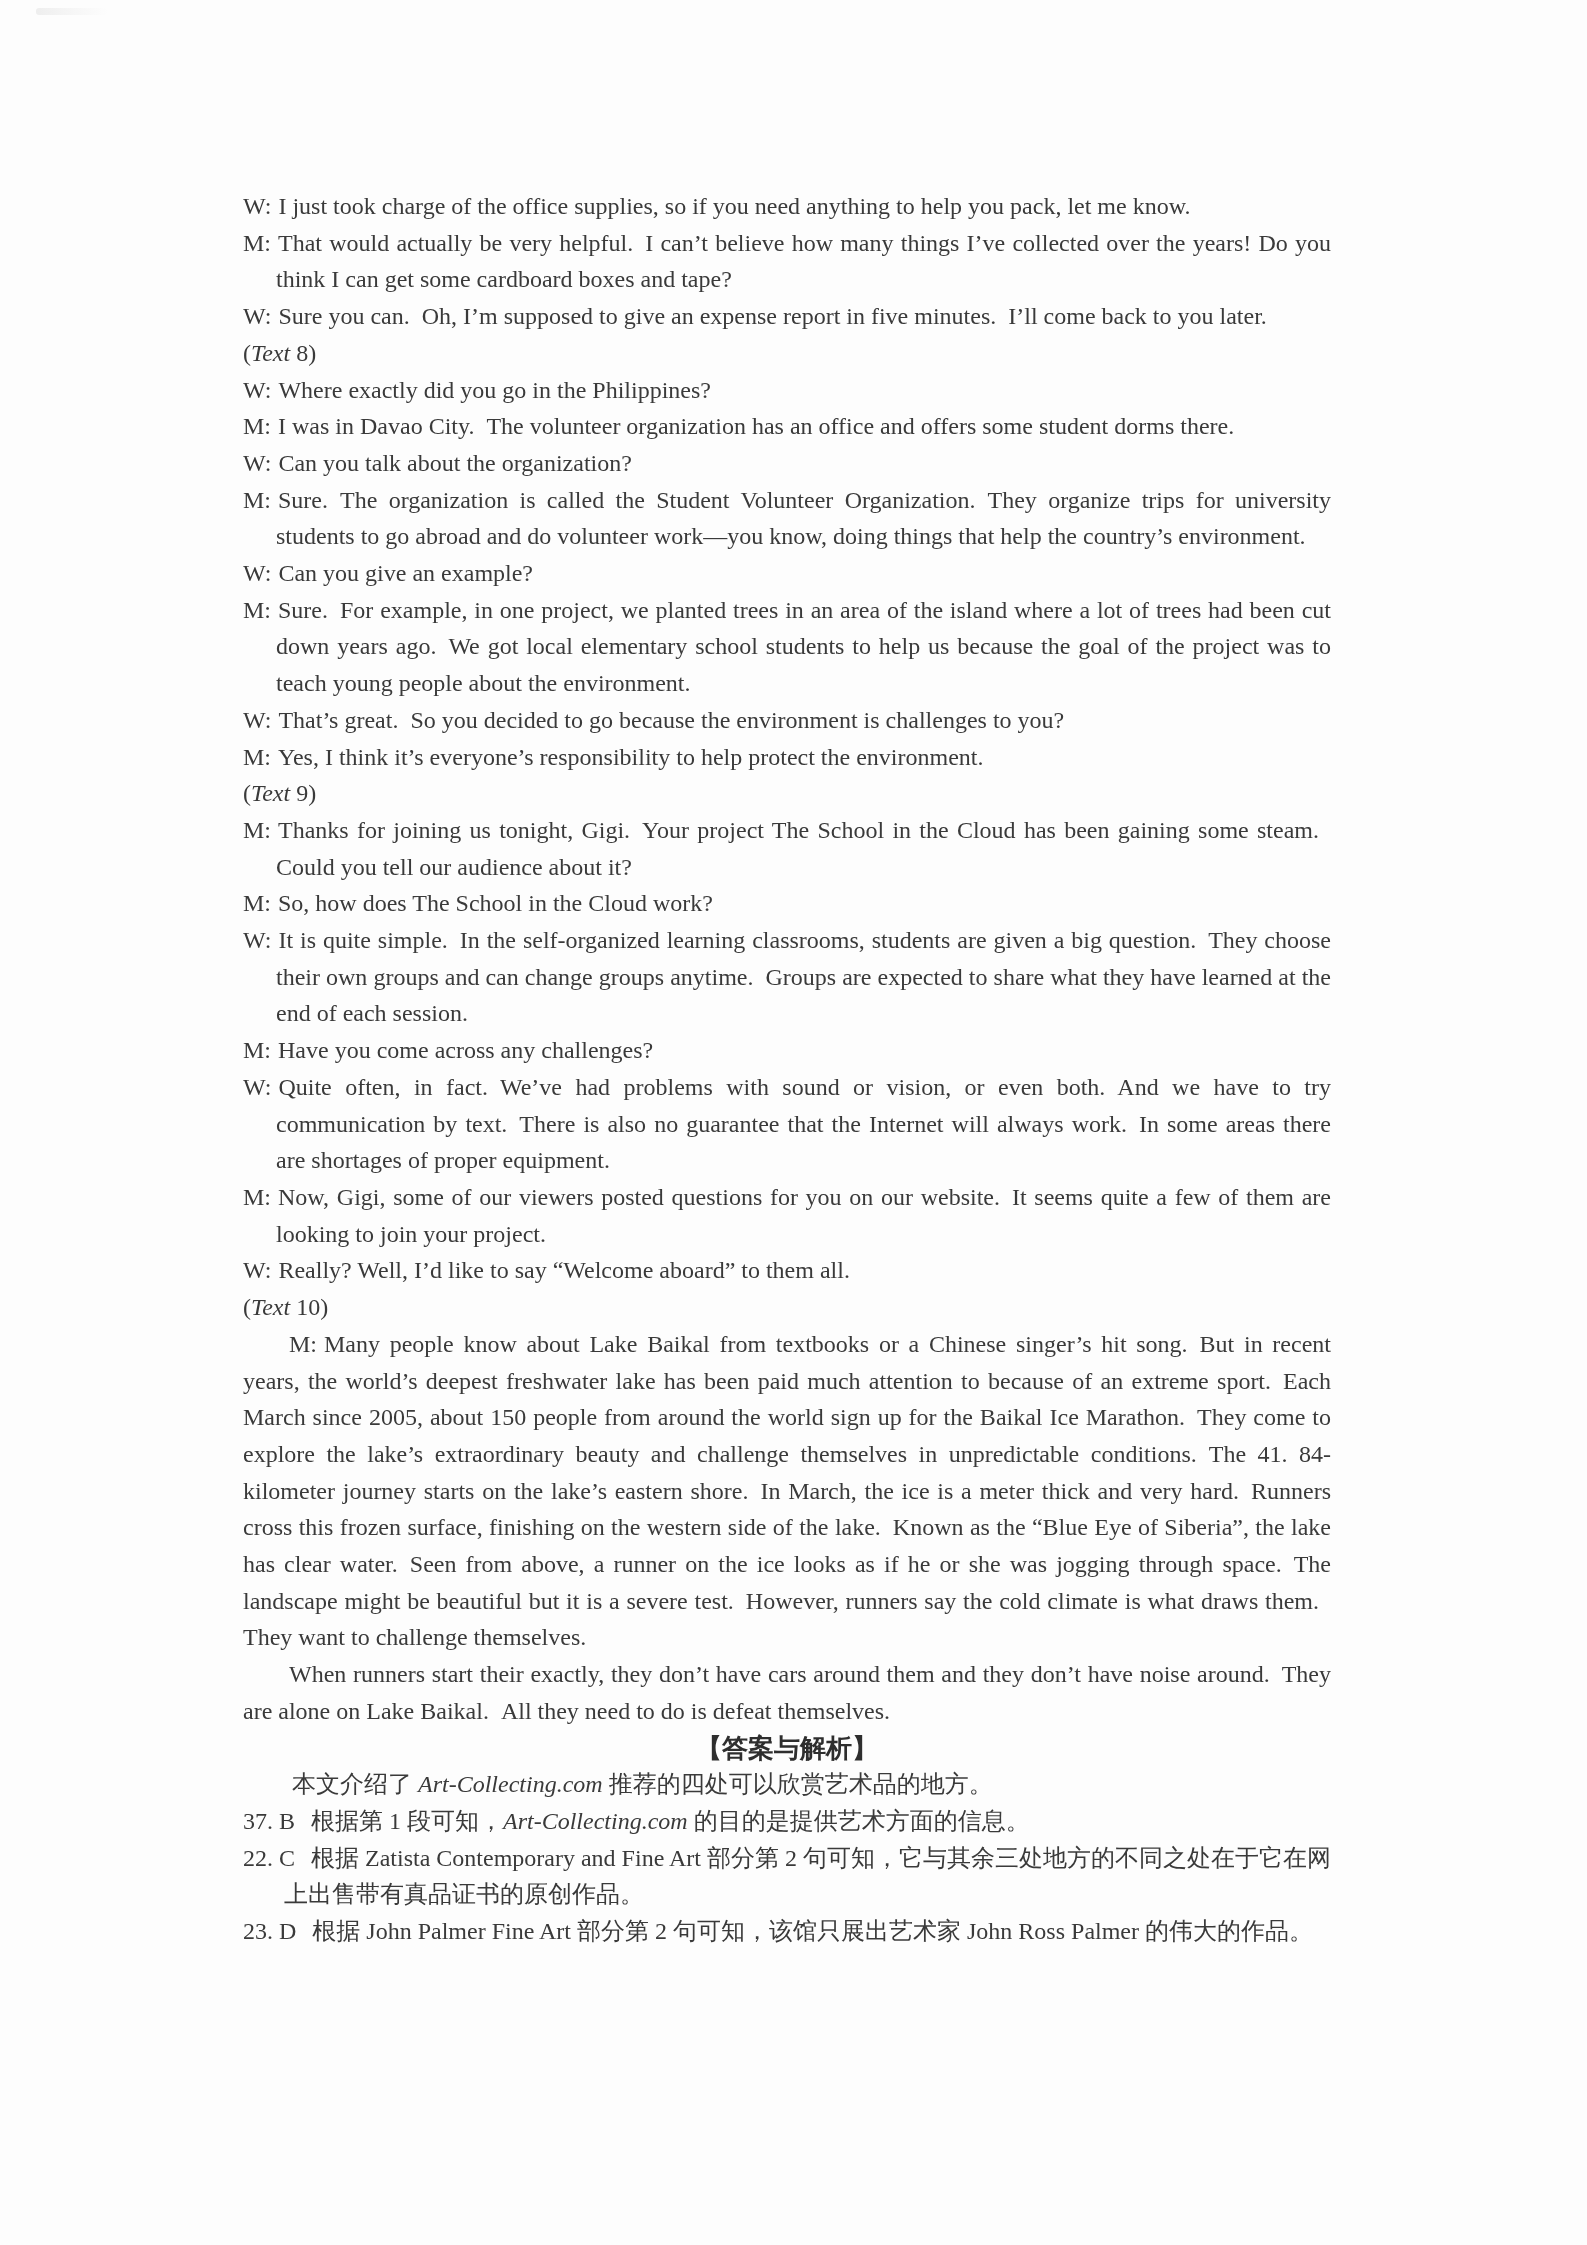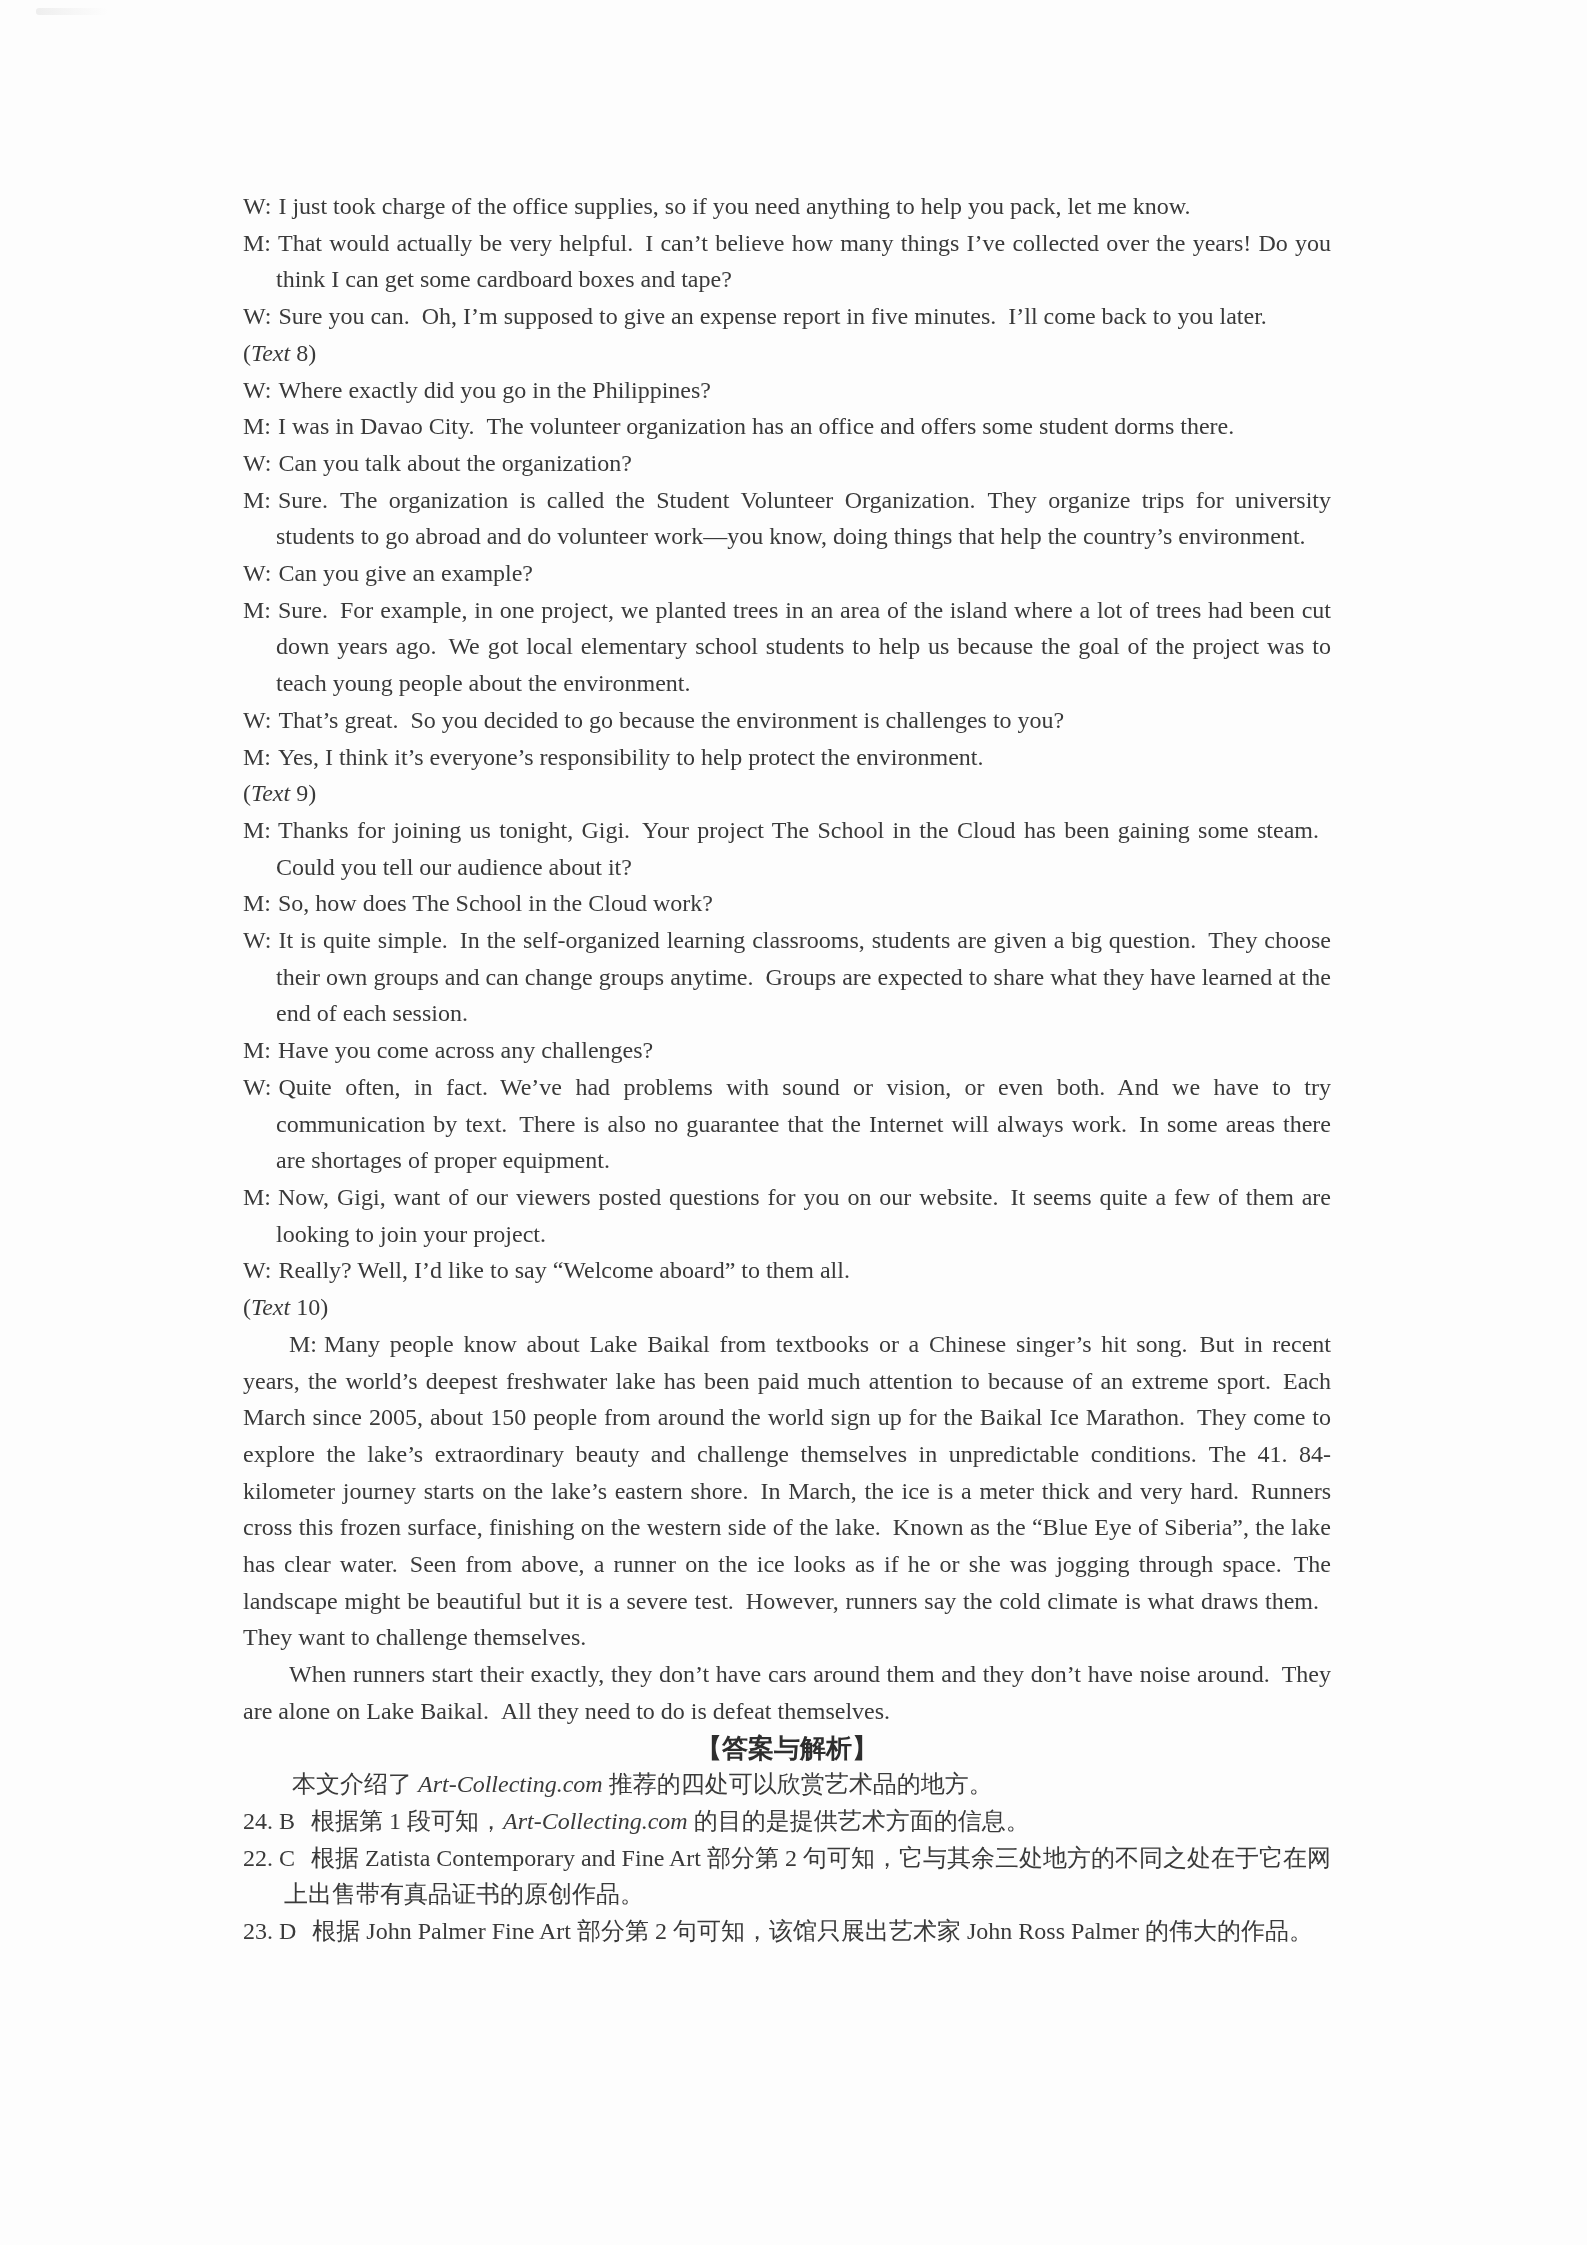--- a/index.html
+++ b/index.html
@@ -65,31 +65,31 @@
   <p class="turn"><span class="sp">W:</span><span>That’s great. So you decided to go because the environment is challenges to you?</span></p>
   <p class="turn"><span class="sp">M:</span><span>Yes, I think it’s everyone’s responsibility to help protect the environment.</span></p>
 
   <p class="tlabel"><span>(</span><span class="it">Text</span><span> 9)</span></p>
 
   <p class="turn"><span class="sp">M:</span><span>Thanks for joining us tonight, Gigi. Your project The School in the Cloud has been gaining some steam. Could you tell our audience about it?</span></p>
   <p class="turn"><span class="sp">M:</span><span>So, how does The School in the Cloud work?</span></p>
   <p class="turn"><span class="sp">W:</span><span>It is quite simple. In the self-organized learning classrooms, students are given a big question. They choose their own groups and can change groups anytime. Groups are expected to share what they have learned at the end of each session.</span></p>
   <p class="turn"><span class="sp">M:</span><span>Have you come across any challenges?</span></p>
   <p class="turn"><span class="sp">W:</span><span>Quite often, in fact. We’ve had problems with sound or vision, or even both. And we have to try communication by text. There is also no guarantee that the Internet will always work. In some areas there are shortages of proper equipment.</span></p>
-  <p class="turn"><span class="sp">M:</span><span>Now, Gigi, want of our viewers posted questions for you on our website. It seems quite a few of them are looking to join your project.</span></p>
+  <p class="turn"><span class="sp">M:</span><span>Now, Gigi, some of our viewers posted questions for you on our website. It seems quite a few of them are looking to join your project.</span></p>
   <p class="turn"><span class="sp">W:</span><span>Really? Well, I’d like to say “Welcome aboard” to them all.</span></p>
 
   <p class="tlabel"><span>(</span><span class="it">Text</span><span> 10)</span></p>
 
   <p class="nar"><span class="sp">M:</span><span>Many people know about Lake Baikal from textbooks or a Chinese singer’s hit song. But in recent years, the world’s deepest freshwater lake has been paid much attention to because of an extreme sport. Each March since 2005, about 150 people from around the world sign up for the Baikal Ice Marathon. They come to explore the lake’s extraordinary beauty and challenge themselves in unpredictable conditions. The 41. 84-kilometer journey starts on the lake’s eastern shore. In March, the ice is a meter thick and very hard. Runners cross this frozen surface, finishing on the western side of the lake. Known as the “Blue Eye of Siberia”, the lake has clear water. Seen from above, a runner on the ice looks as if he or she was jogging through space. The landscape might be beautiful but it is a severe test. However, runners say the cold climate is what draws them. They want to challenge themselves.</span></p>
   <p class="nar"><span>When runners start their exactly, they don’t have cars around them and they don’t have noise around. They are alone on Lake Baikal. All they need to do is defeat themselves.</span></p>
 
   <p class="ans-head">【答案与解析】</p>
 
   <p class="ans-intro"><span>本文介绍了 </span><span class="it">Art-Collecting.com</span><span> 推荐的四处可以欣赏艺术品的地方。</span></p>
 
-  <p class="ans-item"><span class="ans-num">24. B</span><span>根据第 1 段可知，</span><span class="it">Art-Collecting.com</span><span> 的目的是提供艺术方面的信息。</span></p>
+  <p class="ans-item"><span class="ans-num">37. B</span><span>根据第 1 段可知，</span><span class="it">Art-Collecting.com</span><span> 的目的是提供艺术方面的信息。</span></p>
 
   <p class="ans-item"><span class="ans-num">22. C</span><span>根据 Zatista Contemporary and Fine Art 部分第 2 句可知，它与其余三处地方的不同之处在于它在网上出售带有真品证书的原创作品。</span></p>
 
   <p class="ans-item"><span class="ans-num">23. D</span><span>根据 John Palmer Fine Art 部分第 2 句可知，该馆只展出艺术家 John Ross Palmer 的伟大的作品。</span></p>
 
 </div>
 
 </body></html>

